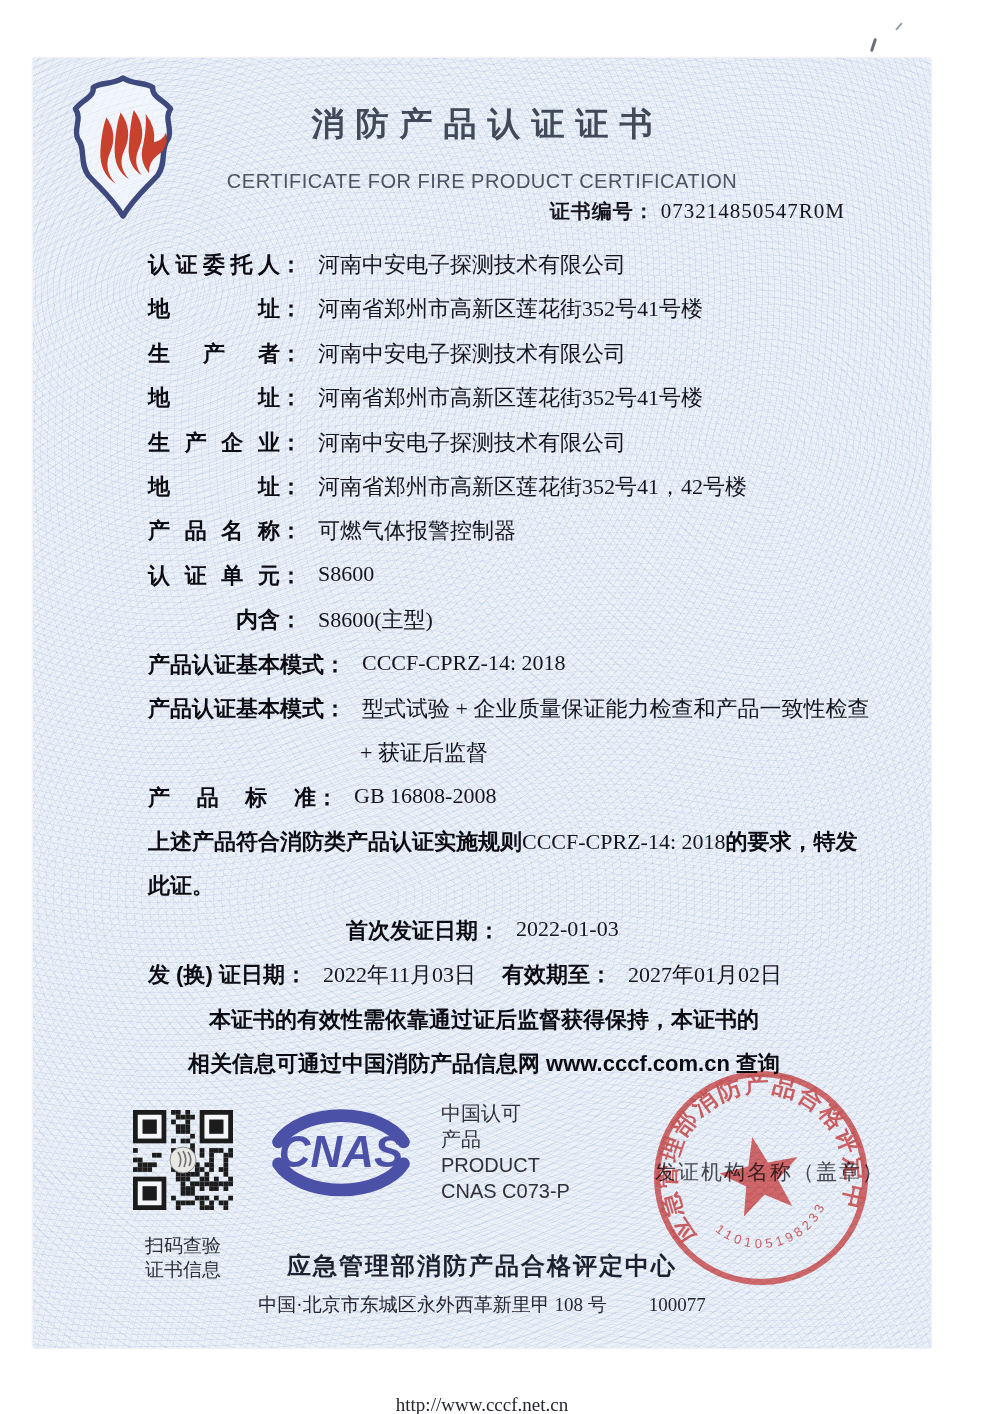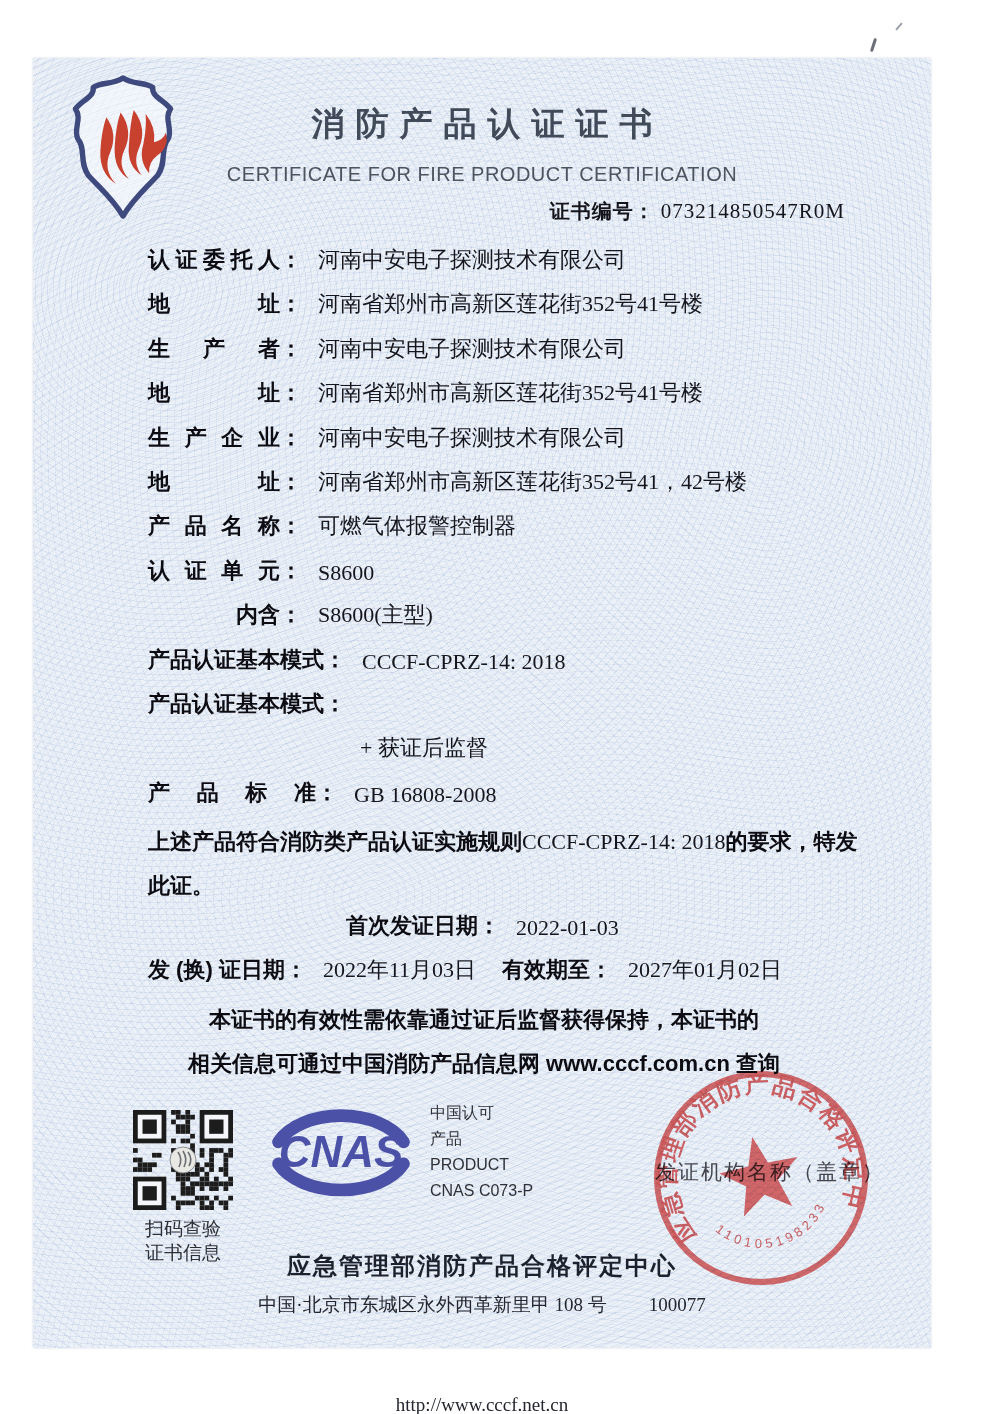--- a/index.html
+++ b/index.html
@@ -17,49 +17,49 @@
       repeating-radial-gradient(circle at 82% 30%, rgba(110,145,200,0.11) 0 1px, transparent 1px 7px),
       repeating-radial-gradient(circle at 38% 65%, rgba(110,145,200,0.11) 0 1px, transparent 1px 8px),
       repeating-radial-gradient(circle at 65% 108%, rgba(110,145,200,0.10) 0 1px, transparent 1px 6px);
     box-shadow: 0 0 2px rgba(120,140,170,0.35);
   }
 
   .logo { position:absolute; left:26px; top:14px; width:128px; height:150px; }
 
   .titles { position:absolute; left:0; right:0; top:44px; text-align:center; }
   .title-cn { font-size:33px; font-weight:700; color:#414a58; letter-spacing:11px; padding-left:11px; }
-  .title-en { margin-top:16px; font-size:20px; font-weight:400; color:#4c545f; letter-spacing:0.5px; }
+  .title-en { margin-top:23px; font-size:20px; font-weight:400; color:#4c545f; letter-spacing:0.5px; }
 
   .certno { position:absolute; top:140px; right:86px; font-size:20px; color:#14141a; }
   .certno .lbl { font-weight:700; letter-spacing:1px; }
   .certno .val { font-family:"Liberation Serif", serif; font-size:21px; margin-left:6px; letter-spacing:1px; }
 
   .content { position:absolute; left:115px; right:56px; top:192px; color:#101018; }
-  .row { display:flex; align-items:flex-end; height:25px; margin-bottom:19.4px; font-size:22px; white-space:nowrap; }
+  .row { display:flex; align-items:flex-start; height:25px; margin-bottom:19.4px; font-size:22px; white-space:nowrap; }
   .lab { font-weight:700; color:#0c0c12; }
   .lab.j { width:132px; text-align:justify; text-align-last:justify; }
   .lab.r { width:132px; text-align:right; text-align-last:right; }
   .lab.s { width:168px; text-align:justify; text-align-last:justify; }
   .colon { font-weight:700; color:#0c0c12; }
   .val { font-family:"Liberation Serif", serif; margin-left:16px; color:#15151d; }
   .row.cont { padding-left:212px; }
   .row.stmt { display:block; white-space:normal; }
   .stmt-b { font-weight:700; color:#0c0c12; }
   .stmt-c { font-family:"Liberation Serif", serif; color:#15151d; }
   .row.first-issue { padding-left:198px; }
   .gap-l { margin-left:26px; }
   .row.note { display:block; text-align:center; padding-right:55px; font-weight:700; color:#0c0c12; font-size:22px; }
 
   .bottom { position:absolute; left:0; top:0; width:100%; height:100%; }
   .qrwrap { position:absolute; left:98px; top:1052px; width:104px; text-align:center; }
   .qrwrap svg { width:100px; height:100px; display:block; margin:0 auto; }
-  .qr-cap { margin-top:7px; font-family:"Liberation Serif", serif; font-size:19px; line-height:24px; color:#2c2f36; }
+  .qr-cap { margin-top:24px; font-family:"Liberation Serif", serif; font-size:19px; line-height:24px; color:#2c2f36; }
 
   .cnas { position:absolute; left:232px; top:1038px; width:152px; height:112px; }
-  .accr { position:absolute; left:397px; top:1042px; font-size:16px; line-height:26px; color:#2e3138; }
+  .accr { position:absolute; left:408px; top:1042px; font-size:20px; line-height:26px; color:#2e3138; }
   .accr .cnline { font-family:"Liberation Serif", serif; }
 
   .stamp-caption { position:absolute; left:622px; top:1100px; font-family:"Liberation Serif", serif; font-size:21px; letter-spacing:2px; color:#44444c; z-index:1; }
   .stamp { position:absolute; left:608px; top:1000px; width:240px; height:240px; transform:rotate(-12deg); z-index:2; mix-blend-mode:multiply; opacity:0.92; }
 
   .f-org { position:absolute; left:0; right:0; top:1192px; text-align:center; font-weight:700; font-size:24px; letter-spacing:2px; color:#1c222d; }
   .f-addr { position:absolute; left:0; right:0; top:1234px; text-align:center; font-family:"Liberation Serif", serif; font-size:19px; color:#23262e; }
   .f-addr .pc { margin-left:42px;margin-top:31px; }
   .f-url { position:absolute; left:0; right:0; top:1336px; text-align:center; font-family:"Liberation Serif", serif; font-size:19px; color:#23262e; }
 
@@ -144,20 +144,21 @@
         <span class="val">S8600(主型)</span>
       </div>
       <div class="row">
         <span class="lab">产品认证基本模式</span>
           <span class="colon">：</span>
         <span class="val">CCCF-CPRZ-14: 2018</span>
       </div>
       <div class="row">
         <span class="lab">产品认证基本模式</span>
           <span class="colon">：</span>
+        <span class="val">型式试验 + 企业质量保证能力检查和产品一致性检查</span>
       </div>
       <div class="row cont">
         <span class="val" style="margin-left:0">+ 获证后监督</span>
       </div>
       <div class="row">
         <span class="lab s">产品标准</span>
           <span class="colon">：</span>
         <span class="val">GB 16808-2008</span>
       </div>
 

